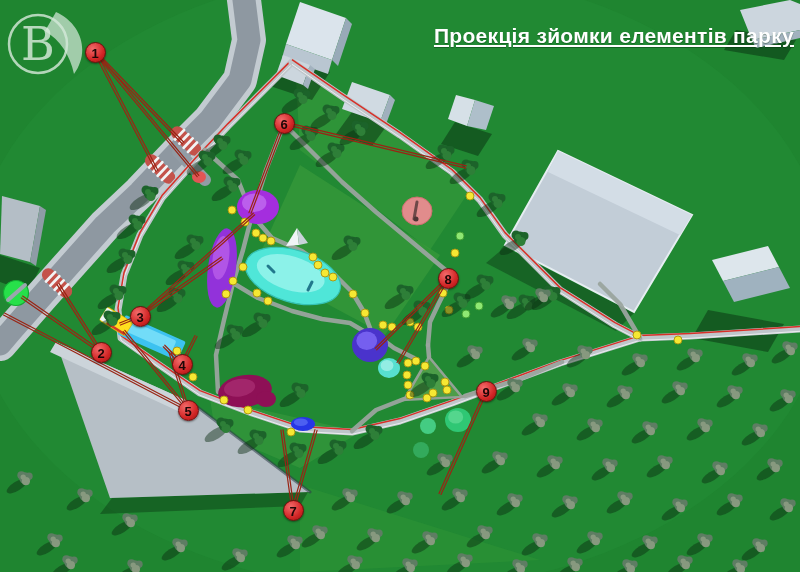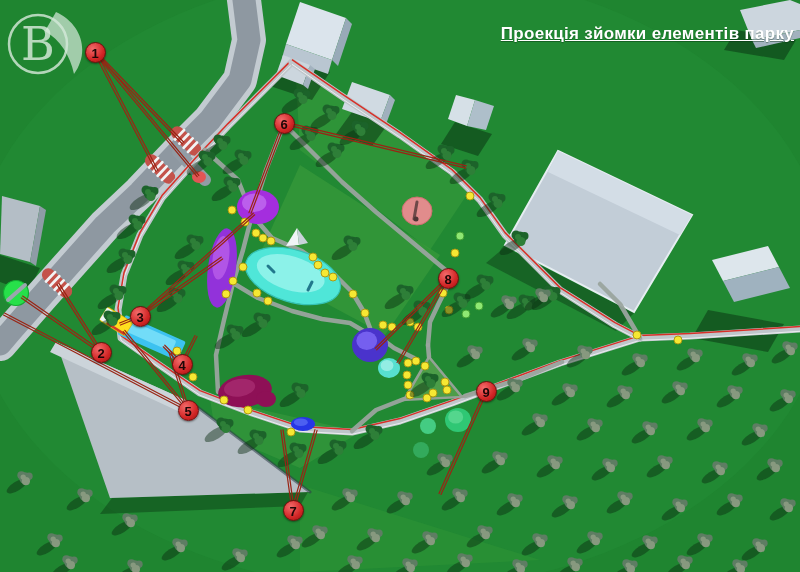--- a/index.html
+++ b/index.html
@@ -1,19 +1,19 @@
 <!DOCTYPE html>
 <html><head>
 <meta charset="utf-8">
 <style>
   html,body{margin:0;padding:0;background:#111;}
   .stage{position:relative;width:800px;height:572px;overflow:hidden;
          background:#1f8530;font-family:"Liberation Sans",sans-serif;}
   .stage svg{position:absolute;left:0;top:0;}
-  .title{position:absolute;top:24px;right:6px;color:#ffffff;font-size:17px;
+  .title{position:absolute;top:24px;right:6px;color:#ffffff;font-size:21px;
          font-weight:bold;text-decoration:underline;letter-spacing:.3px;
          text-shadow:0 1px 1px rgba(0,40,10,.4);white-space:nowrap;}
   .marker{position:absolute;width:21px;height:21px;border-radius:50%;
           background:radial-gradient(circle at 35% 30%, #f26a6a, #d22626 60%, #9e1212);
           border:1px solid #6e0c0c;box-shadow:0 1px 2px rgba(0,0,0,.45);
           color:#1d0606;font-weight:bold;font-size:13px;line-height:21px;
           text-align:center;box-sizing:border-box;}
   .logo{position:absolute;left:702px;top:480px;width:100px;height:90px;opacity:.85;}
 </style>
 </head>

